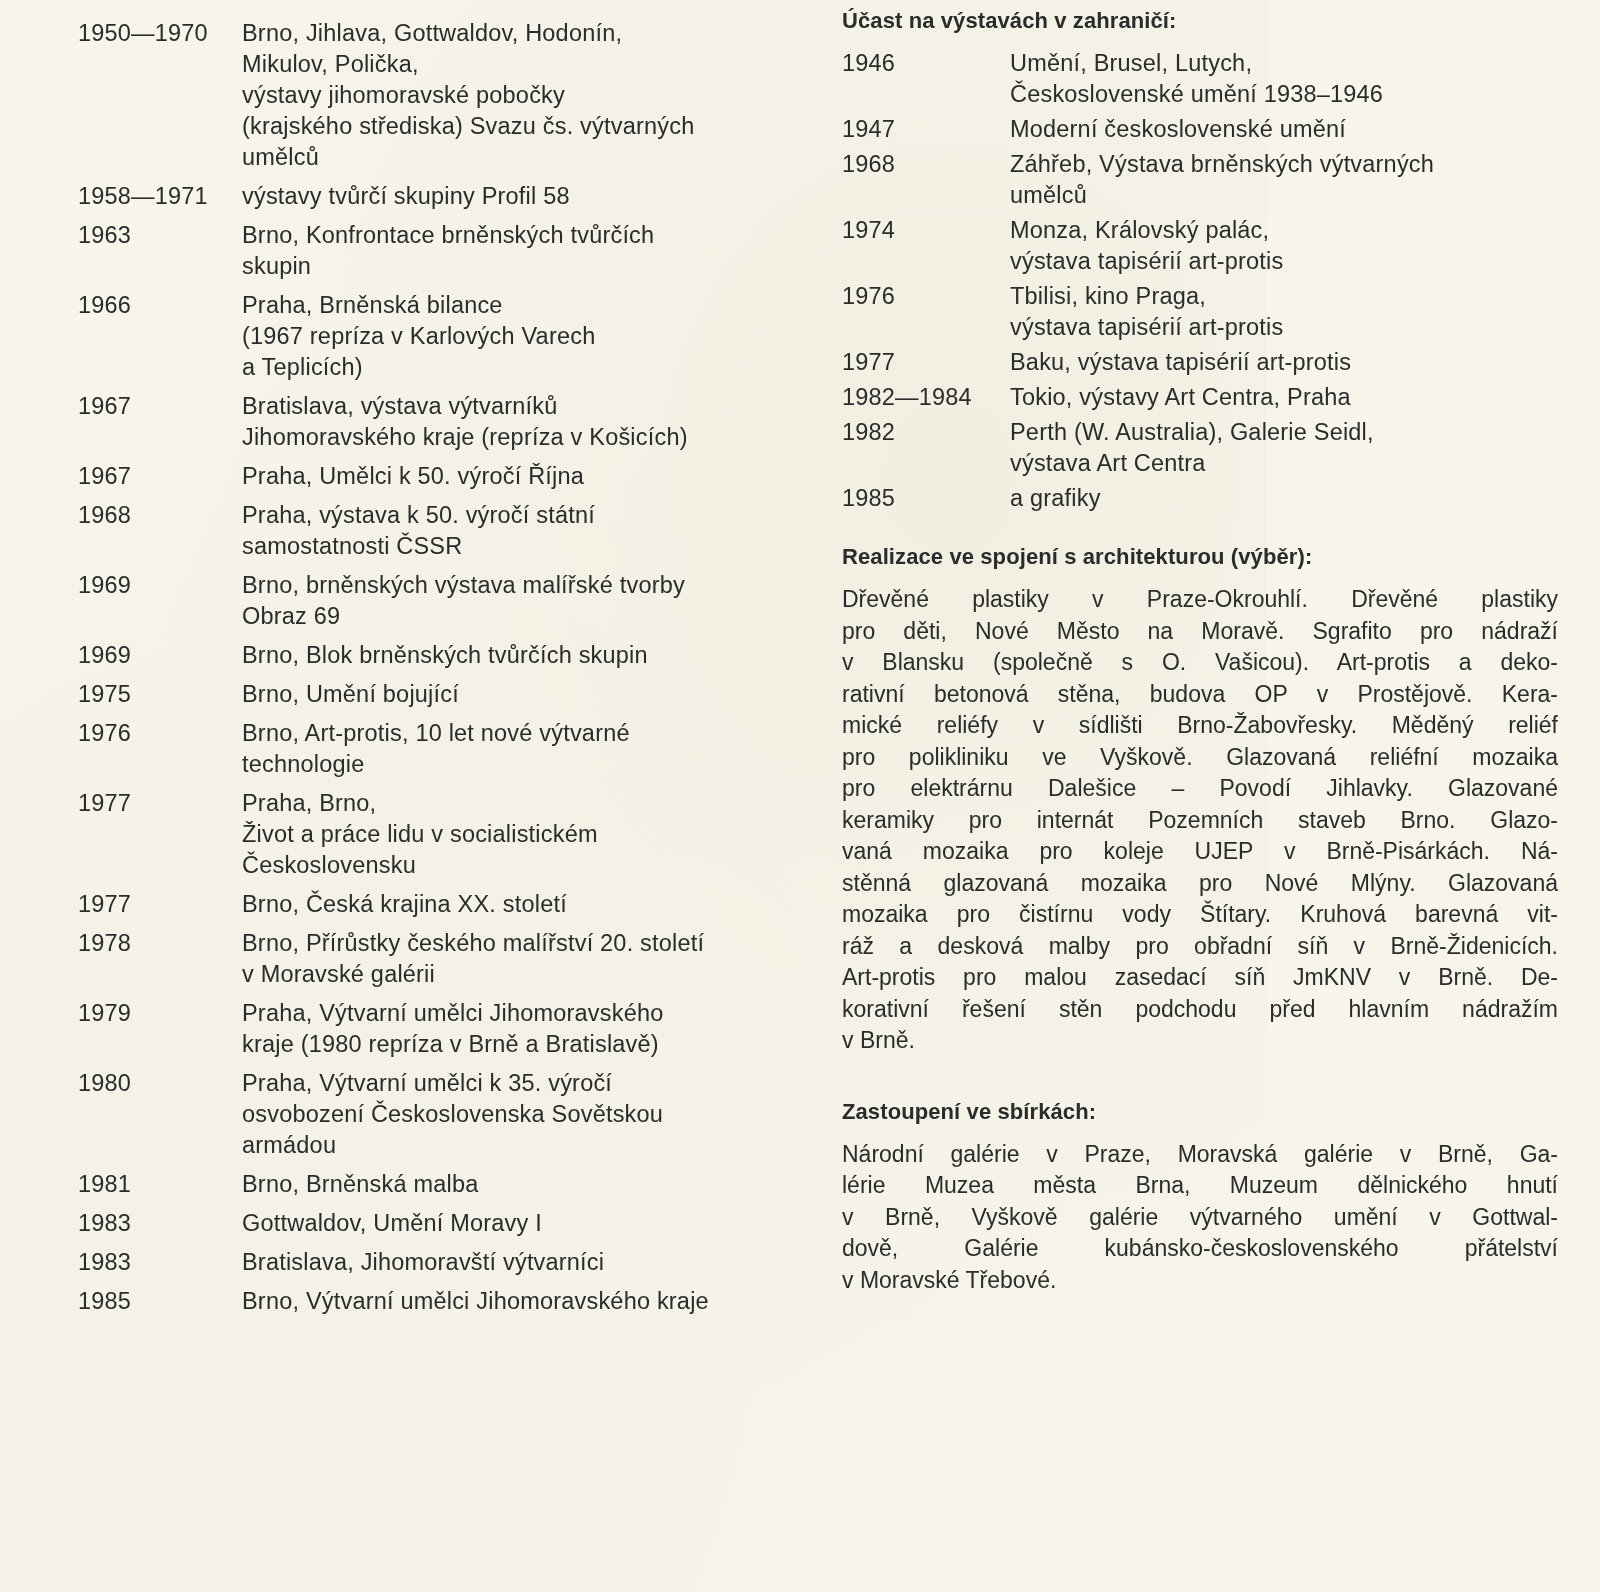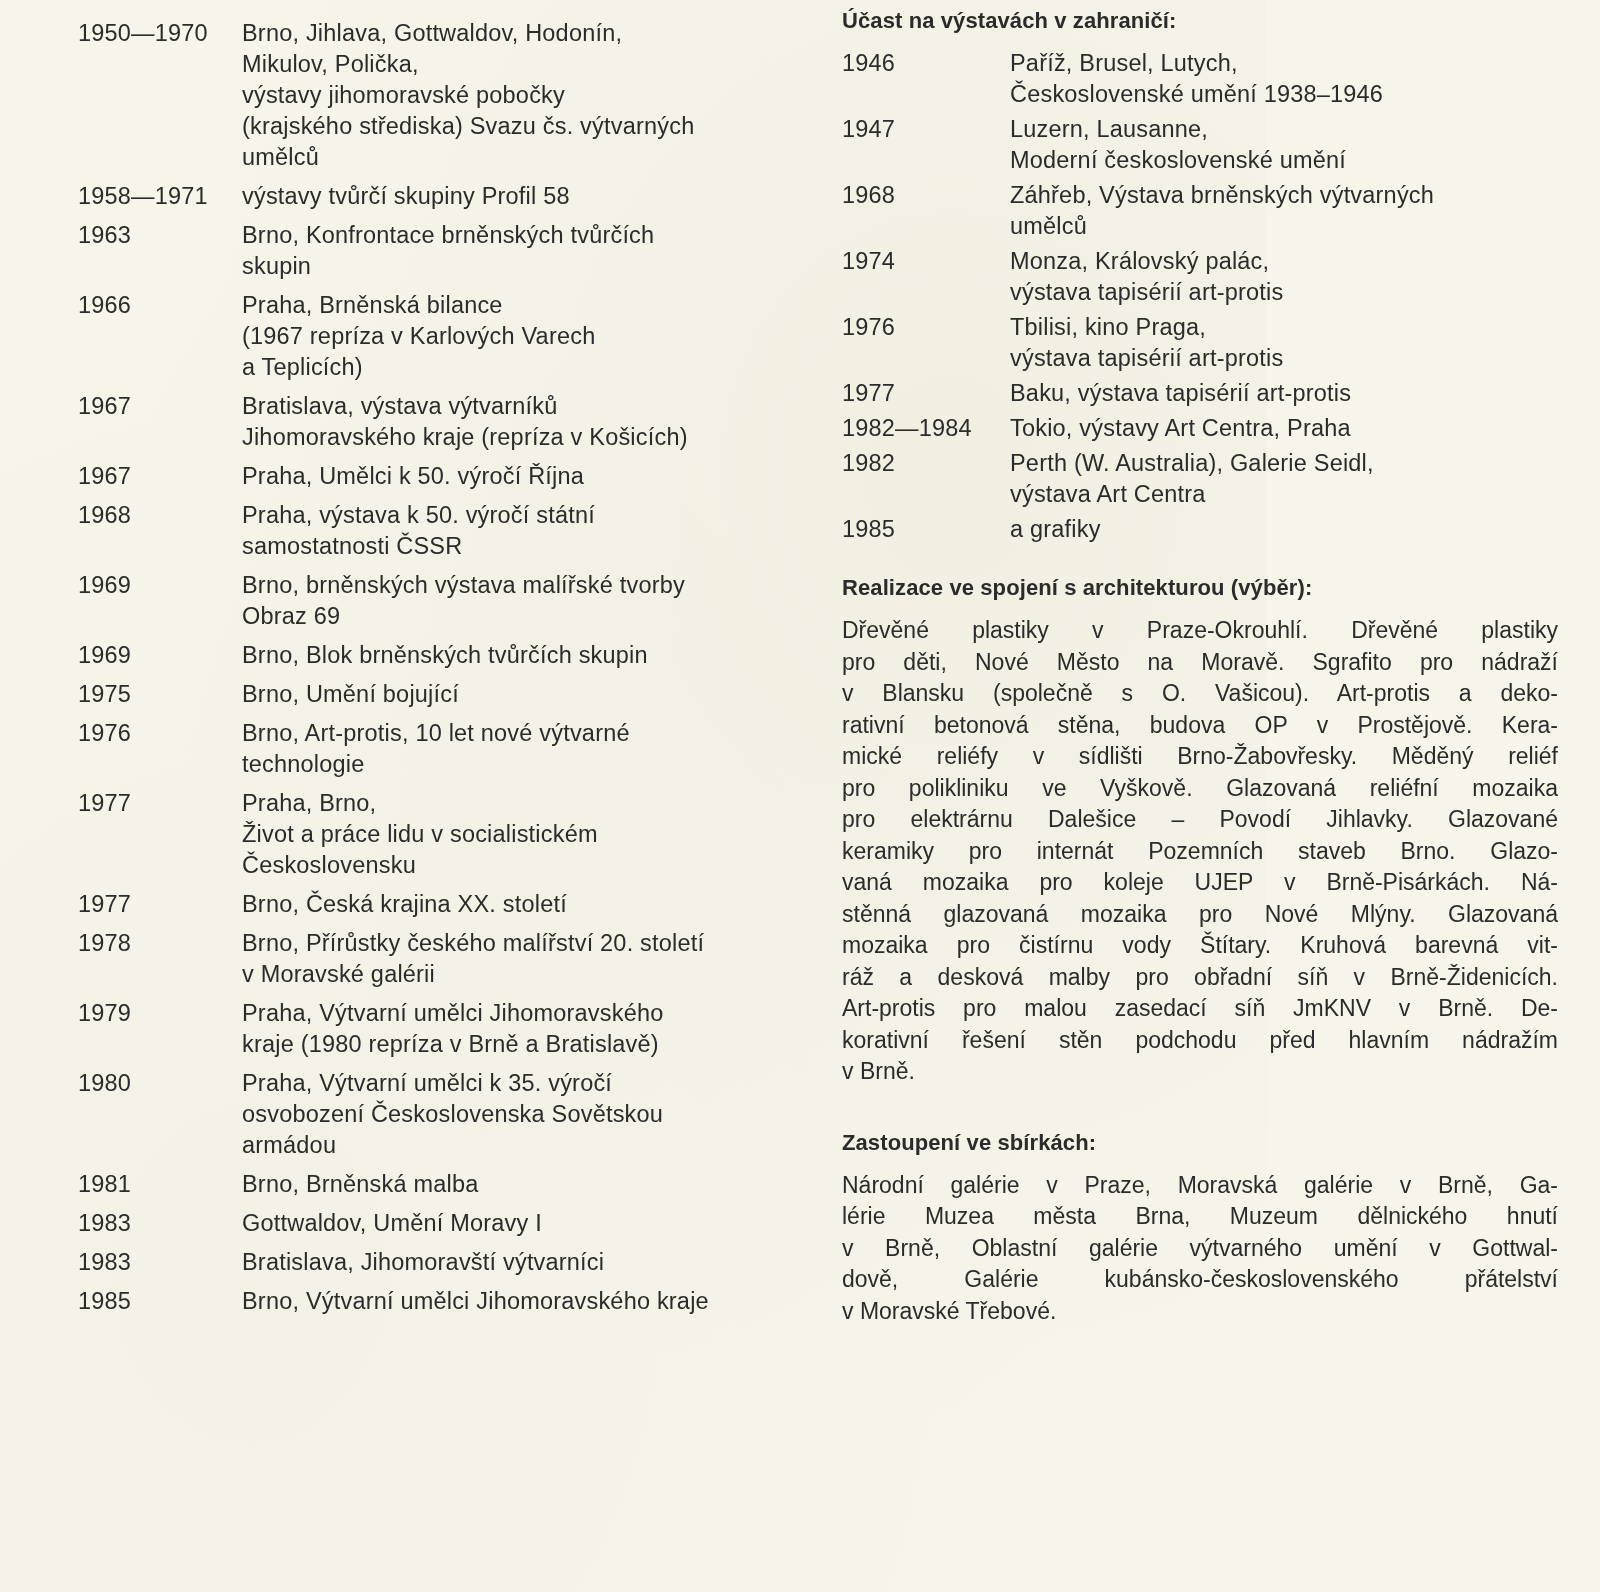--- a/index.html
+++ b/index.html
@@ -233,28 +233,27 @@
     </div>
 
   <div class="col-right">
 
     <div class="section sec-foreign">
       <div class="heading">Účast na výstavách v zahraničí:</div>
       <div id="foreign-list">
           <div class="entry">
             <div class="date">1946</div>
             <div class="desc">
-              <span class="line">Paříž, Brusel, Lutych,</span>
+              <span class="line">Umění, Brusel, Lutych,</span>
               <span class="line">Československé umění 1938–1946</span>
             </div>
           </div>
           <div class="entry">
             <div class="date">1947</div>
             <div class="desc">
-              <span class="line">Luzern, Lausanne,</span>
               <span class="line">Moderní československé umění</span>
             </div>
           </div>
           <div class="entry">
             <div class="date">1968</div>
             <div class="desc">
               <span class="line">Záhřeb, Výstava brněnských výtvarných</span>
               <span class="line">umělců</span>
             </div>
           </div>
@@ -319,20 +318,20 @@
           <span class="line">korativní řešení stěn podchodu před hlavním nádražím</span>
           <span class="line last">v Brně.</span>
         </p>
     </div>
 
     <div class="section">
       <div class="heading">Zastoupení ve sbírkách:</div>
       <p class="para" id="coll-para">
           <span class="line">Národní galérie v Praze, Moravská galérie v Brně, Ga-</span>
           <span class="line">lérie Muzea města Brna, Muzeum dělnického hnutí</span>
-          <span class="line">v Brně, Oblastní galérie výtvarného umění v Gottwal-</span>
+          <span class="line">v Brně, Vyškově galérie výtvarného umění v Gottwal-</span>
           <span class="line">dově, Galérie kubánsko-československého přátelství</span>
           <span class="line last">v Moravské Třebové.</span>
         </p>
     </div>
 
   </div>
 </div>
 
 </body></html>

